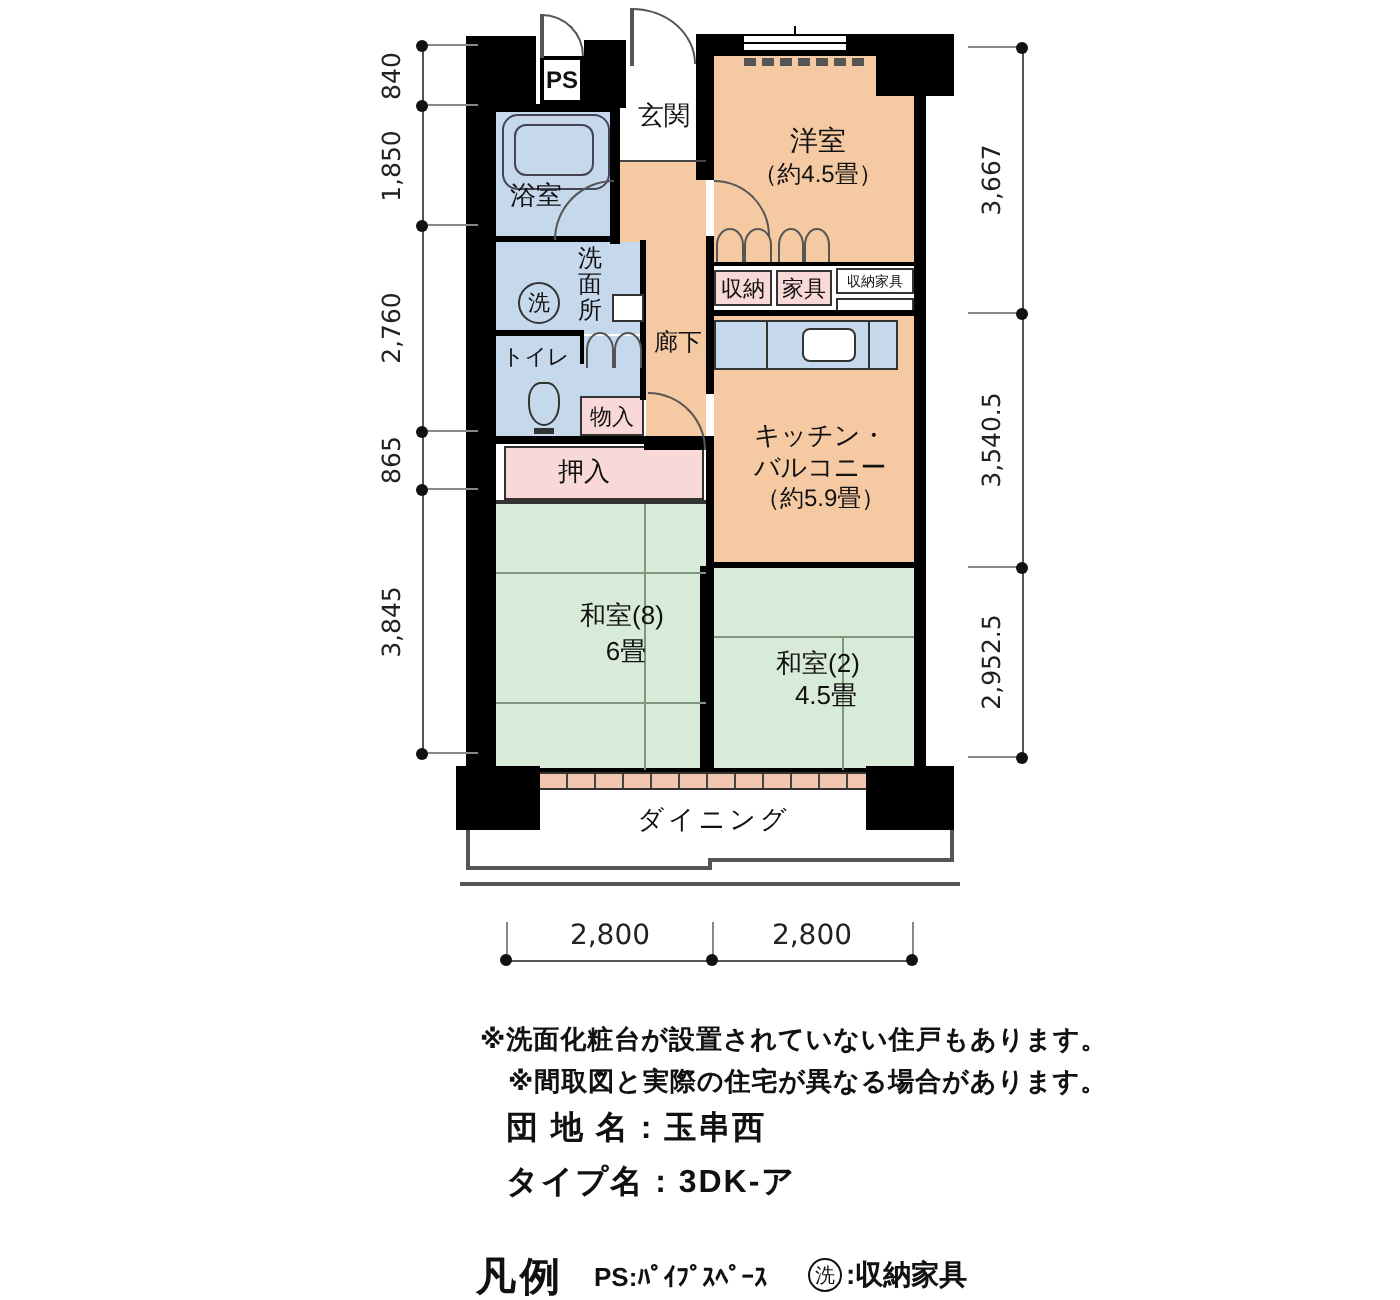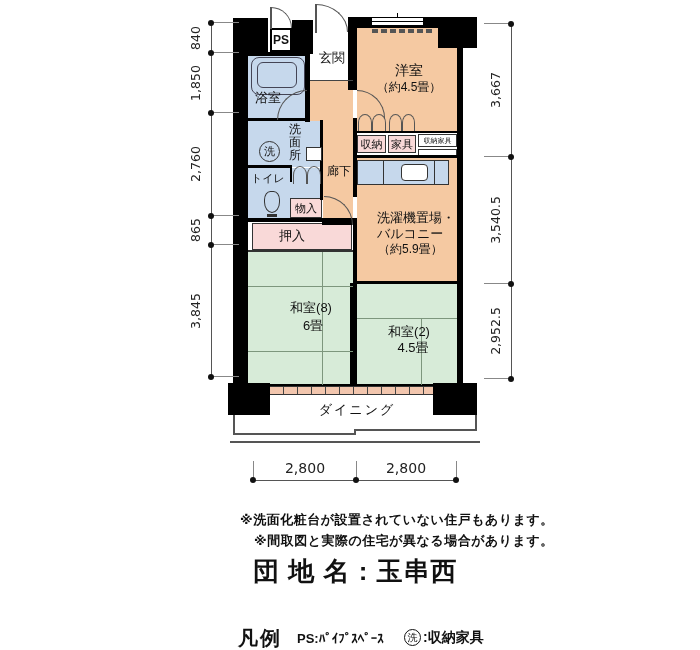--- a/index.html
+++ b/index.html
@@ -26,21 +26,21 @@
   .line{position:absolute;background:#555}
   .tat{position:absolute;background:#7d967d}
   .dot{position:absolute;width:6px;height:6px;background:#111;border-radius:50%}
   .tick{position:absolute;background:#888}
   .dimline{position:absolute;background:#555}
   .vlab{position:absolute;width:60px;height:14px;line-height:14px;text-align:center;
         transform:rotate(-90deg);font-size:12.5px;color:#222;font-family:"DejaVu Sans",sans-serif}
   .dimlb{position:absolute;font-size:14px;color:#222;text-align:center;font-family:"DejaVu Sans",sans-serif}
   .vert{width:14px;line-height:13px;word-break:break-all;white-space:normal;text-align:center}
   .note{position:absolute;font-size:13px;font-weight:600;letter-spacing:0.5px;white-space:nowrap}
-  .big{position:absolute;font-size:26px;font-weight:bold;letter-spacing:1px;white-space:nowrap}
+  .big{position:absolute;font-size:16px;font-weight:bold;letter-spacing:1px;white-space:nowrap}
   .winstrip{position:absolute;background:#f2c6ae;border-top:1px solid #333;border-bottom:1px solid #333;
             background-image:repeating-linear-gradient(90deg,transparent 0 13px,#444 13px 14px);box-sizing:border-box}
   .dashstrip{position:absolute;background-image:repeating-linear-gradient(90deg,#555 0 6px,transparent 6px 9px)}
 </style>
 </head>
 <body>
 
 <div id="canvas">
 
   <div class="rm or" style="left:357px;top:28px;width:100px;height:103px"></div>
@@ -142,21 +142,21 @@
   <div class="lb ctr f12" style="left:359px;top:80px;width:100px;height:14px">（約4.5畳）</div>
   <div class="lb f13" style="left:255px;top:89px">浴室</div>
   <div class="lb f12 vert" style="left:288px;top:123px">洗面所</div>
   <div class="lb f11" style="left:251px;top:171px">トイレ</div>
   <div class="lb ctr f11" style="left:290px;top:200px;width:32px;height:16px">物入</div>
   <div class="lb ctr f13" style="left:252px;top:228px;width:80px;height:16px">押入</div>
   <div class="lb f12" style="left:327px;top:163px">廊下</div>
   <div class="lb ctr f11" style="left:357px;top:136px;width:29px;height:16px">収納</div>
   <div class="lb ctr f11" style="left:388px;top:136px;width:28px;height:16px">家具</div>
   <div class="lb ctr f7" style="left:418px;top:135px;width:39px;height:11px">収納家具</div>
-  <div class="lb f13" style="left:377px;top:209px">洗濯機置場・</div>
+  <div class="lb f13" style="left:377px;top:209px">キッチン・</div>
   <div class="lb f13" style="left:377px;top:225px">バルコニー</div>
   <div class="lb f12" style="left:378px;top:241px">（約5.9畳）</div>
   <div class="lb ctr f13" style="left:261px;top:300px;width:100px;height:16px">和室(8)</div>
   <div class="lb ctr f13" style="left:263px;top:318px;width:100px;height:16px">6畳</div>
   <div class="lb ctr f13" style="left:359px;top:324px;width:100px;height:16px">和室(2)</div>
   <div class="lb ctr f13" style="left:363px;top:340px;width:100px;height:16px">4.5畳</div>
   <div class="lb ctr f13" style="left:307px;top:402px;width:100px;height:16px;letter-spacing:2px">ダイニング</div>
 
   <div class="dimline" style="left:211px;top:23px;width:1px;height:354px"></div>
   <div class="tick" style="left:213px;top:22px;width:26px;height:1px"></div>
@@ -197,20 +197,21 @@
   <div class="dot" style="left:250px;top:477px"></div>
   <div class="dot" style="left:353px;top:477px"></div>
   <div class="dot" style="left:453px;top:477px"></div>
   <div class="dimlb" style="left:265px;top:460px;width:80px">2,800</div>
   <div class="dimlb" style="left:366px;top:460px;width:80px">2,800</div>
 
   <div class="note" style="left:240px;top:511px">※洗面化粧台が設置されていない住戸もあります。</div>
   <div class="note" style="left:254px;top:532px">※間取図と実際の住宅が異なる場合があります。</div>
 
   <div class="big" style="left:253px;top:554px">団 地 名 : 玉串西</div>
+  <div class="big" style="left:253px;top:581px">タイプ名 : 3DK-ア</div>
 
   <div class="lb" style="left:238px;top:625px;font-size:20px;font-weight:bold;letter-spacing:2px">凡例</div>
   <div class="lb f13" style="left:297px;top:631px;font-weight:600">PS:ﾊﾟｲﾌﾟｽﾍﾟｰｽ</div>
   <div class="a ctr" style="left:404px;top:629px;width:17px;height:17px;border:1.5px solid #111;border-radius:50%;font-size:10px;box-sizing:border-box">
     <span>洗</span>
   </div>
   <div class="lb" style="left:423px;top:629px;font-size:14px;font-weight:600">:収納家具</div>
 
 </div>
 

